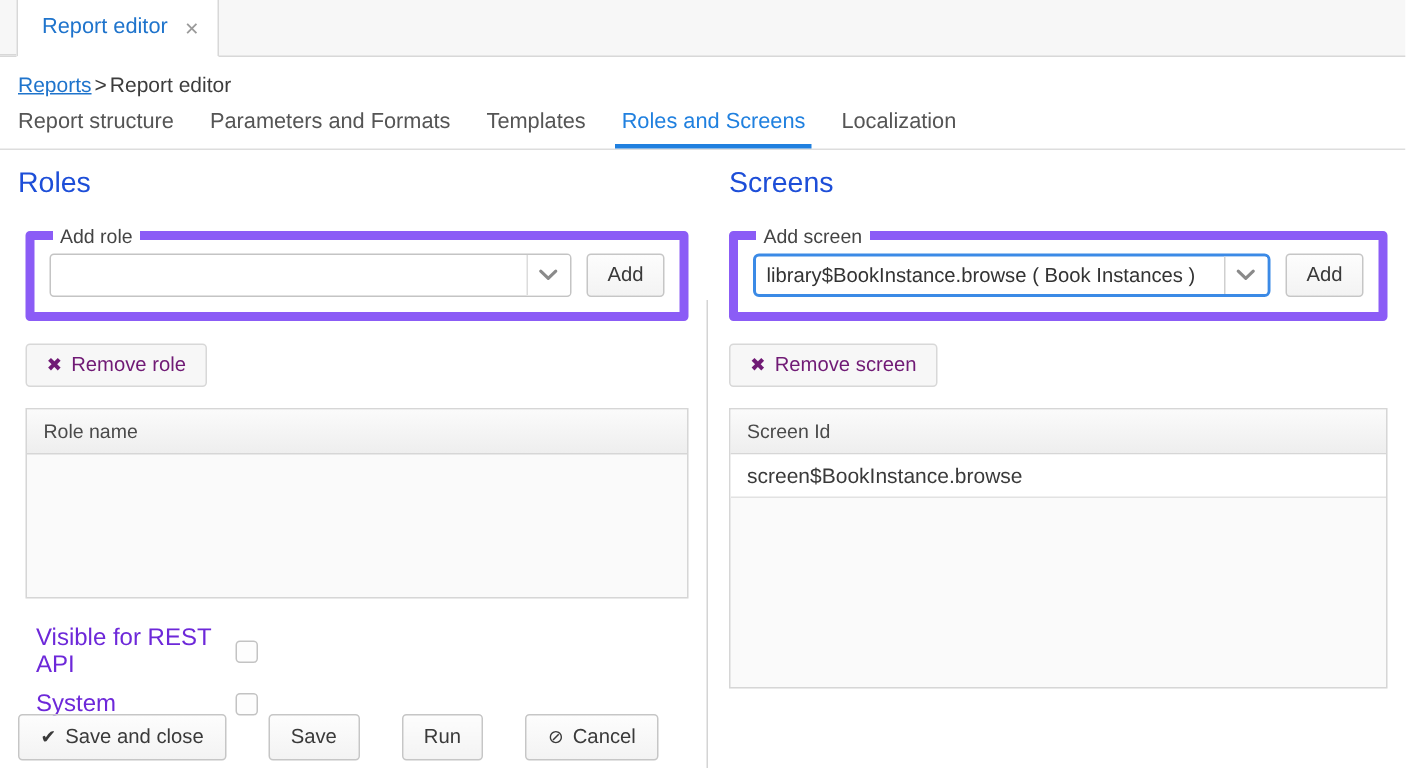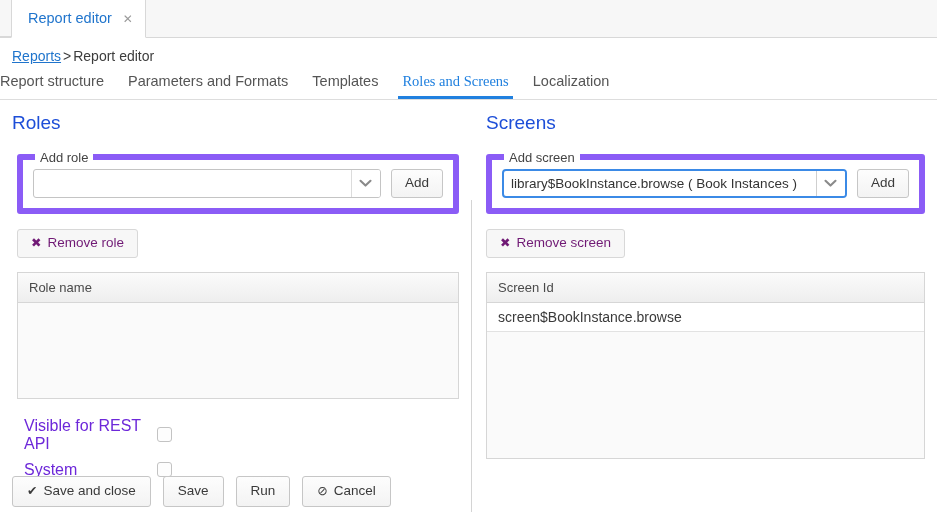--- a/index.html
+++ b/index.html
@@ -62,38 +62,38 @@
     color: #1f74cc;
     text-decoration: underline;
     cursor: pointer;
   }
   .breadcrumb .sep { color: #3c3c3c; padding: 0 2px; }
 
   
   .sectiontabs {
     position: relative;
     margin-top: 8px;
-    padding-left: 0;
+    padding-left: 12px;
     height: 28px;
     border-bottom: 1px solid #dddddd;
     display: flex;
     align-items: flex-start;
     gap: 0;
   }
   .sectiontab {
     position: relative;
     font-size: 14.5px;
     color: #555555;
     padding: 0 12px 8px 12px;
     cursor: pointer;
     white-space: nowrap;
     line-height: 1.25;
   }
   .sectiontab:first-child { padding-left: 0; }
-  .sectiontab.active { color: #2080df; font-family: Liberation Serif, serif; }
+  .sectiontab.active { color: #2080df; }
   .sectiontab.active::after {
     content: "";
     position: absolute;
     left: 8px; right: 8px; bottom: -1px;
     height: 3px;
     background: #2080df;
   }
 
   
   .panes {
@@ -242,21 +242,21 @@
     background: #fdfdfd;
     cursor: pointer;
     display: inline-block;
   }
 
   
   .actions {
     position: absolute;
     left: 12px; top: 476px;
     display: flex;
-    gap: 12px;
+    gap: 28px;
   }
   .actions .btn { padding: 6px 14px; font-size: 13.5px; }
 </style>
 </head>
 <body>
 
 <div class="tabbar">
   <div class="edge-left"></div>
   <div class="win-tab">
     <span class="win-tab-label">Report editor</span>

